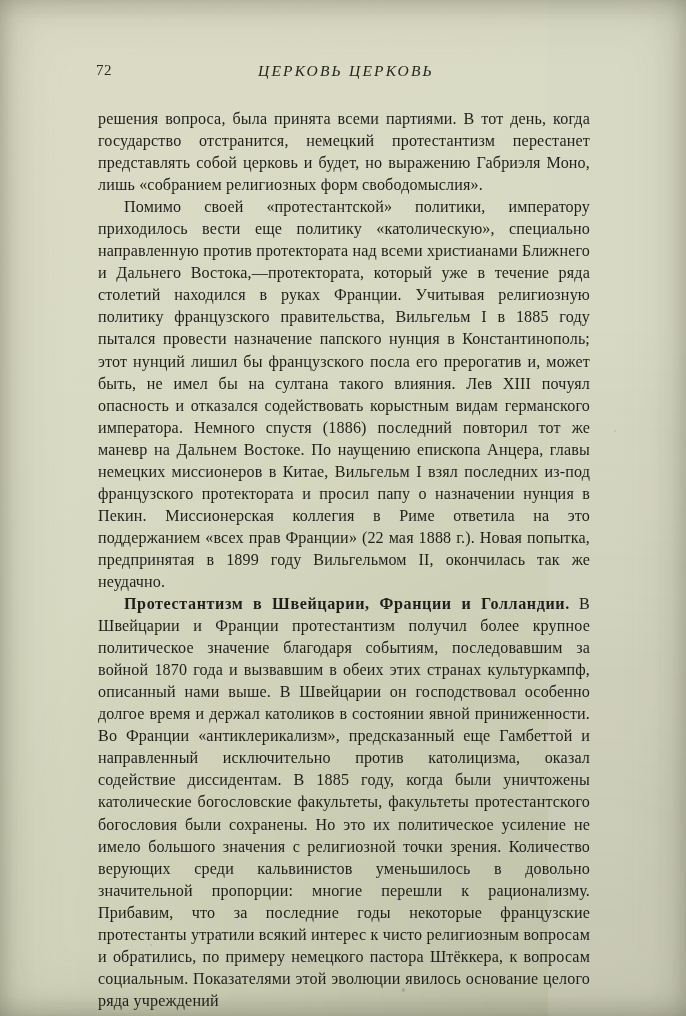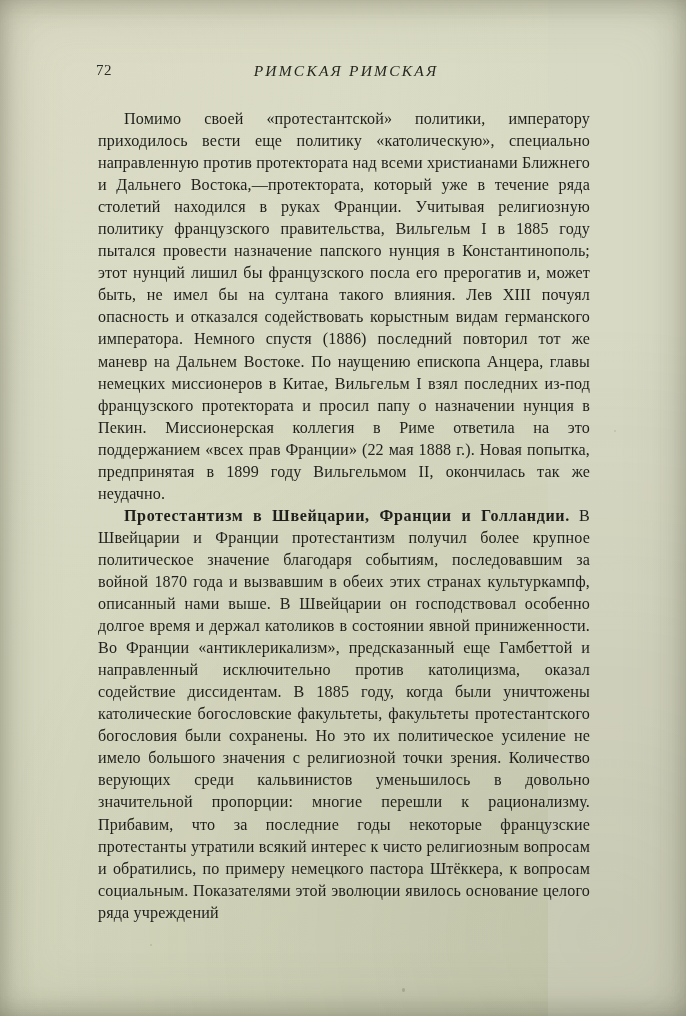--- a/index.html
+++ b/index.html
@@ -105,24 +105,25 @@
   }
 </style>
 </head>
 <body>
 
 <div class="page">
   <div class="page-inner">
 
     <div class="header">
       <div class="folio">72</div>
-      <div class="running-title">РИМСКАЯ РИМСКАЯ</div>
+      <div class="running-title">ЦЕРКОВЬ ЦЕРКОВЬ</div>
     </div>
 
     <div class="body-col">
+      <p class="para">решения вопроса, была принята всеми партиями. В тот день, когда государство отстранится, немецкий протестантизм перестанет представлять собой церковь и будет, но выражению Габриэля Моно, лишь «собранием религиозных форм свободомыслия».</p>
       <p class="para indent">Помимо своей «протестантской» политики, императору приходилось вести еще политику «католическую», специально направленную против протектората над всеми христианами Ближнего и Дальнего Востока,—протектората, который уже в течение ряда столетий находился в руках Франции. Учитывая религиозную политику французского правительства, Вильгельм I в 1885 году пытался провести назначение папского нунция в Константинополь; этот нунций лишил бы французского посла его прерогатив и, может быть, не имел бы на султана такого влияния. Лев XIII почуял опасность и отказался содействовать корыстным видам германского императора. Немного спустя (1886) последний повторил тот же маневр на Дальнем Востоке. По наущению епископа Анцера, главы немецких миссионеров в Китае, Вильгельм I взял последних из-под французского протектората и просил папу о назначении нунция в Пекин. Миссионерская коллегия в Риме ответила на это поддержанием «всех прав Франции» (22 мая 1888 г.). Новая попытка, предпринятая в 1899 году Вильгельмом II, окончилась так же неудачно.</p>
       <p class="para indent"><span class="runin">Протестантизм в Швейцарии, Франции и Голландии.</span><span> В Швейцарии и Франции протестантизм получил более крупное политическое значение благодаря событиям, последовавшим за войной 1870 года и вызвавшим в обеих этих странах культуркампф, описанный нами выше. В Швейцарии он господствовал особенно долгое время и держал католиков в состоянии явной приниженности. Во Франции «антиклерикализм», предсказанный еще Гамбеттой и направленный исключительно против католицизма, оказал содействие диссидентам. В 1885 году, когда были уничтожены католические богословские факультеты, факультеты протестантского богословия были сохранены. Но это их политическое усиление не имело большого значения с религиозной точки зрения. Количество верующих среди кальвинистов уменьшилось в довольно значительной пропорции: многие перешли к рационализму. Прибавим, что за последние годы некоторые французские протестанты утратили всякий интерес к чисто религиозным вопросам и обратились, по примеру немецкого пастора Штёккера, к вопросам социальным. Показателями этой эволюции явилось основание целого ряда учреждений</span></p>
     </div>
 
     <div class="grain"></div>
     <div class="edge-shade"></div>
     <div class="speck" style="left:402px; top:988px; width:3px; height:4px;"></div>
     <div class="speck" style="left:150px; top:944px; width:2px; height:2px; opacity:.35;"></div>
     <div class="speck" style="left:614px; top:430px; width:2px; height:2px; opacity:.3;"></div>
   </div>

